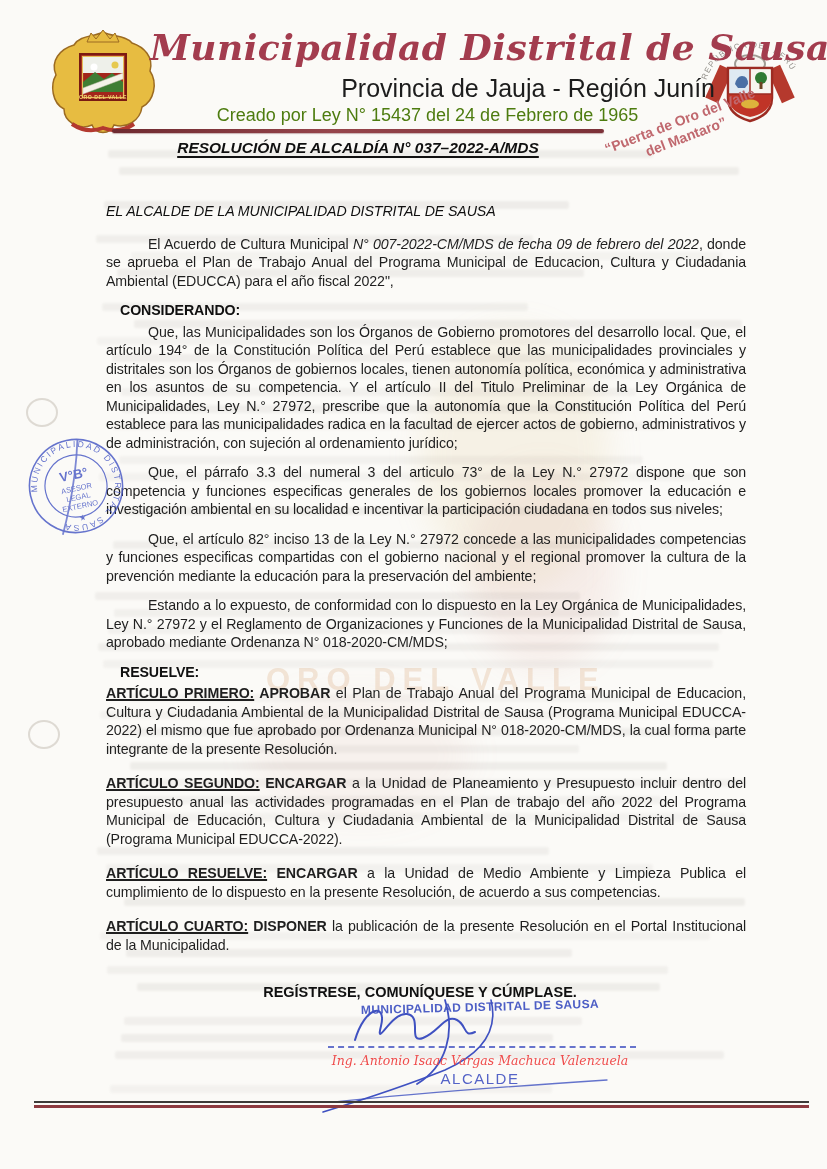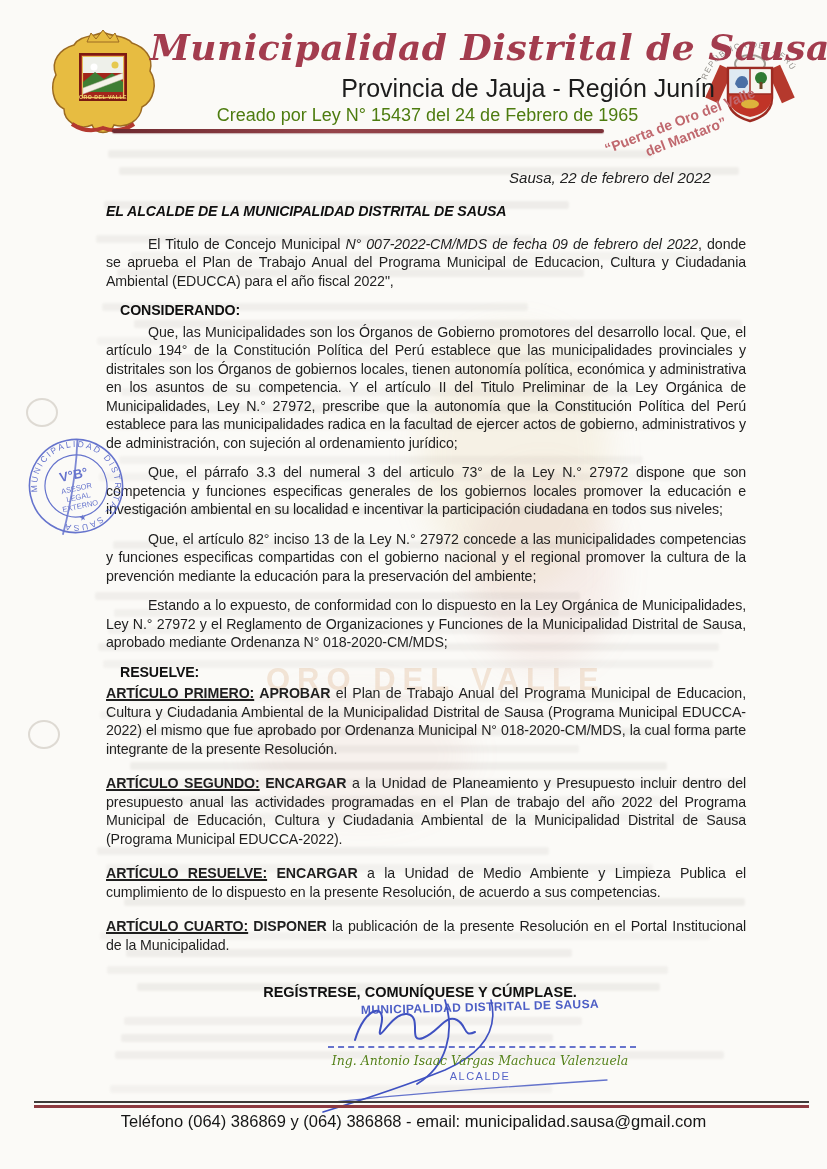--- a/index.html
+++ b/index.html
@@ -29,41 +29,41 @@
              font-size:15.5px;font-weight:bold;font-style:italic;color:#101010;}
   .res-title span{text-decoration:underline;text-decoration-thickness:2px;text-underline-offset:3px;}
   .motto{position:absolute;left:552px;top:112px;width:262px;transform:rotate(-21deg);text-align:center;
          color:#c0686e;font-weight:bold;font-size:14px;line-height:17px;}
   .dateline{position:absolute;left:470px;top:169px;width:280px;text-align:center;
             font-style:italic;font-size:15px;color:#222;}
 
   
   .doc-body{position:absolute;left:106px;top:202px;width:640px;font-size:14.2px;line-height:18.5px;
             text-align:justify;letter-spacing:-.1px;}
-  .h-italic{font-weight:bold;font-style:italic;margin:0 0 14px;color:#101010;}
+  .h-italic{font-weight:normal;font-style:italic;margin:0 0 14px;color:#101010;}
   .h-plain{font-weight:bold;margin:0 14px 3px;color:#101010;}
   .para{margin:0 0 11px;}
   .para.indent{text-indent:42px;}
   .para.spaced{margin-bottom:16px;}
   .seg-b{font-weight:bold;}
   .seg-i{font-style:italic;}
   .seg-u{text-decoration:underline;text-decoration-thickness:1.5px;}
   .closing{position:absolute;left:190px;top:984px;width:460px;text-align:center;
            font-weight:bold;font-size:14.5px;color:#101010;}
 
   
   .legal-stamp{position:absolute;left:27px;top:437px;transform:rotate(-12deg);opacity:.82;}
   .sig-overlay{position:absolute;left:295px;top:992px;}
   .sig-stamp-title{position:absolute;left:325px;top:1000px;width:310px;text-align:center;color:#3f51c1;
                    font-weight:bold;font-size:12px;letter-spacing:.4px;transform:rotate(-1.5deg);opacity:.92;}
   .sig-dash{position:absolute;left:328px;top:1046px;width:308px;border-top:2px dashed #4353c2;opacity:.8;}
-  .sig-name{position:absolute;left:318px;top:1053px;width:324px;text-align:center;color:#4d7c0f;
+  .sig-name{position:absolute;left:318px;top:1053px;width:324px;text-align:center;color:#ef4444;
             font-family:"DejaVu Serif",serif;font-style:italic;font-size:12.5px;opacity:.95;}
   .sig-role{position:absolute;left:380px;top:1070px;width:200px;text-align:center;color:#4353c2;
-            font-size:11px;letter-spacing:1.5px;opacity:.9;}
+            font-size:15px;letter-spacing:1.5px;opacity:.9;}
 
   .hole{position:absolute;width:28px;height:25px;border:2.5px solid #d8d4cc;border-radius:50%;opacity:.85;}
   .hole-1{left:26px;top:398px;}
   .hole-2{left:28px;top:720px;}
 
   
   .footer-rules{position:absolute;left:34px;right:18px;top:1101px;}
   .rule-a{height:2px;background:#3d3b39;}
   .rule-b{height:3px;background:#8d3a40;margin-top:2px;}
   .footer-text{position:absolute;left:0;right:0;top:1112px;text-align:center;color:#151515;
@@ -161,31 +161,33 @@
     <ellipse cx="58" cy="78" rx="9" ry="4.5" fill="#ddb33c"></ellipse>
     <line x1="58" y1="43" x2="58" y2="68" stroke="#9c2b22" stroke-width="1.5"></line>
     <line x1="36.5" y1="68" x2="80" y2="68" stroke="#9c2b22" stroke-width="1.5"></line>
   </svg>
 
   <div class="script-title">Municipalidad Distrital de Sausa</div>
   <div class="subtitle">Provincia de Jauja - Región Junín</div>
   <div class="lawline">Creado por Ley N° 15437 del 24 de Febrero de 1965</div>
   <div class="maroon-line"></div>
 
+  <div class="res-title">
+    <span>RESOLUCIÓN DE ALCALDÍA N° 037–2022-A/MDS</span>
+  </div>
 
   <div class="motto">
     <div>“Puerta de Oro del Valle</div>
     <div>del Mantaro”</div>
   </div>
 
-  <div class="dateline">Sausa, 22 de febrero del 2022</div>
 
   <div class="doc-body">
       <div class="h-italic">EL ALCALDE DE LA MUNICIPALIDAD DISTRITAL DE SAUSA</div>
-      <div class="para indent"><span class="">El Titulo de Concejo Municipal </span><span class="seg-i ">N° 007-2022-CM/MDS de fecha 09 de febrero del 2022</span><span class="">, donde se aprueba el Plan de Trabajo Anual del Programa Municipal de Educacion, Cultura y Ciudadania Ambiental (EDUCCA) para el año fiscal 2022",</span></div>
+      <div class="para indent"><span class="">El Acuerdo de Cultura Municipal </span><span class="seg-i ">N° 007-2022-CM/MDS de fecha 09 de febrero del 2022</span><span class="">, donde se aprueba el Plan de Trabajo Anual del Programa Municipal de Educacion, Cultura y Ciudadania Ambiental (EDUCCA) para el año fiscal 2022",</span></div>
       <div class="h-plain">CONSIDERANDO:</div>
       <div class="para indent"><span class="">Que, las Municipalidades son los Órganos de Gobierno promotores del desarrollo local. Que, el artículo 194° de la Constitución Política del Perú establece que las municipalidades provinciales y distritales son los Órganos de gobiernos locales, tienen autonomía política, económica y administrativa en los asuntos de su competencia. Y el artículo II del Titulo Preliminar de la Ley Orgánica de Municipalidades, Ley N.° 27972, prescribe que la autonomía que la Constitución Política del Perú establece para las municipalidades radica en la facultad de ejercer actos de gobierno, administrativos y de administración, con sujeción al ordenamiento jurídico;</span></div>
       <div class="para indent"><span class="">Que, el párrafo 3.3 del numeral 3 del articulo 73° de la Ley N.° 27972 dispone que son competencia y funciones especificas generales de los gobiernos locales promover la educación e investigación ambiental en su localidad e incentivar la participación ciudadana en todos sus niveles;</span></div>
       <div class="para indent"><span class="">Que, el artículo 82° inciso 13 de la Ley N.° 27972 concede a las municipalidades competencias y funciones especificas compartidas con el gobierno nacional y el regional promover la cultura de la prevención mediante la educación para la preservación del ambiente;</span></div>
       <div class="para indent"><span class="">Estando a lo expuesto, de conformidad con lo dispuesto en la Ley Orgánica de Municipalidades, Ley N.° 27972 y el Reglamento de Organizaciones y Funciones de la Municipalidad Distrital de Sausa, aprobado mediante Ordenanza N° 018-2020-CM/MDS;</span></div>
       <div class="h-plain">RESUELVE:</div>
       <div class="para spaced"><span class="seg-b seg-u">ARTÍCULO PRIMERO:</span><span class="seg-b "> APROBAR</span><span class=""> el Plan de Trabajo Anual del Programa Municipal de Educacion, Cultura y Ciudadania Ambiental de la Municipalidad Distrital de Sausa (Programa Municipal EDUCCA-2022) el mismo que fue aprobado por Ordenanza Municipal N° 018-2020-CM/MDS, la cual forma parte integrante de la presente Resolución.</span></div>
       <div class="para spaced"><span class="seg-b seg-u">ARTÍCULO SEGUNDO:</span><span class="seg-b "> ENCARGAR</span><span class=""> a la Unidad de Planeamiento y Presupuesto incluir dentro del presupuesto anual las actividades programadas en el Plan de trabajo del año 2022 del Programa Municipal de Educación, Cultura y Ciudadania Ambiental de la Municipalidad Distrital de Sausa (Programa Municipal EDUCCA-2022).</span></div>
       <div class="para spaced"><span class="seg-b seg-u">ARTÍCULO RESUELVE:</span><span class="seg-b "> ENCARGAR</span><span class=""> a la Unidad de Medio Ambiente y Limpieza Publica el cumplimiento de lo dispuesto en la presente Resolución, de acuerdo a sus competencias.</span></div>
       <div class="para spaced"><span class="seg-b seg-u">ARTÍCULO CUARTO:</span><span class="seg-b "> DISPONER</span><span class=""> la publicación de la presente Resolución en el Portal Institucional de la Municipalidad.</span></div>
@@ -225,16 +227,15 @@
   <div class="sig-role">ALCALDE</div>
 
   <div class="hole hole-1"></div>
   <div class="hole hole-2"></div>
 
   <div class="footer-rules">
     <div class="rule-a"></div>
       <div class="rule-b"></div>
   </div>
   <div class="footer-text">
-    <div>Teléfono (064) 386869 y (064) 386868 - email: municipalidad.sausa@gmail.com</div>
   </div>
 
 </div>
 
 </body></html>

